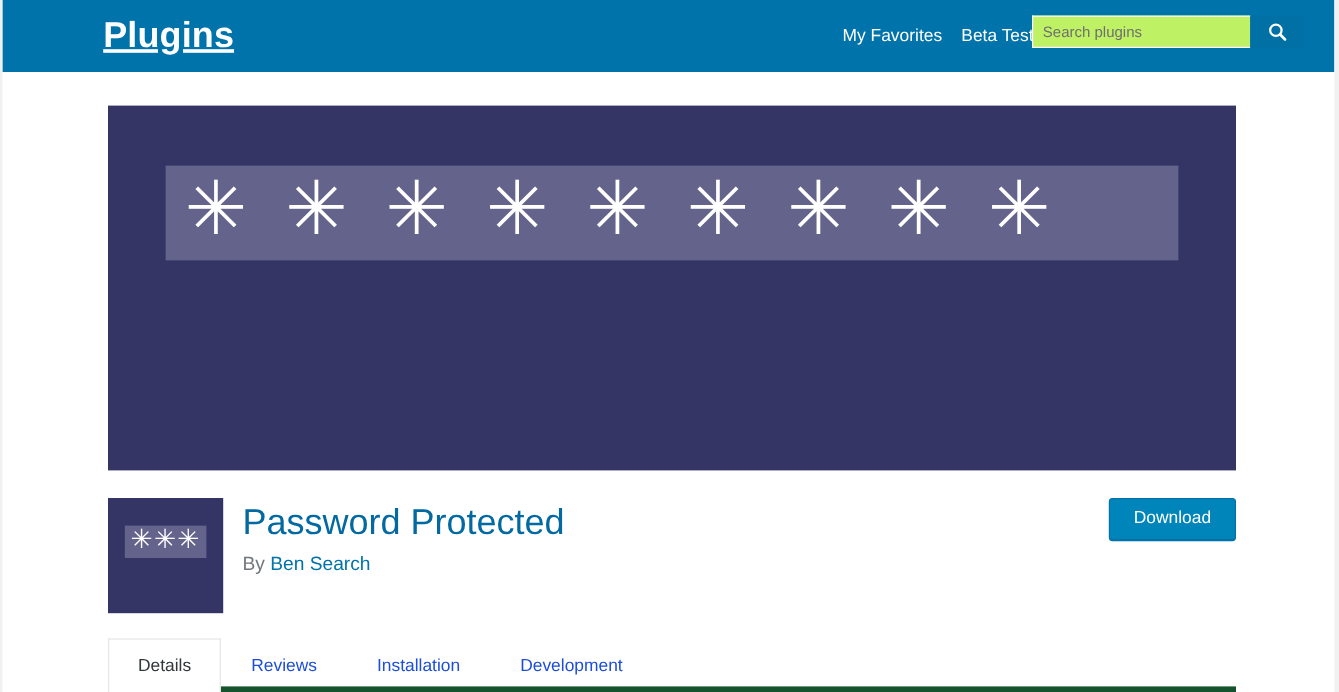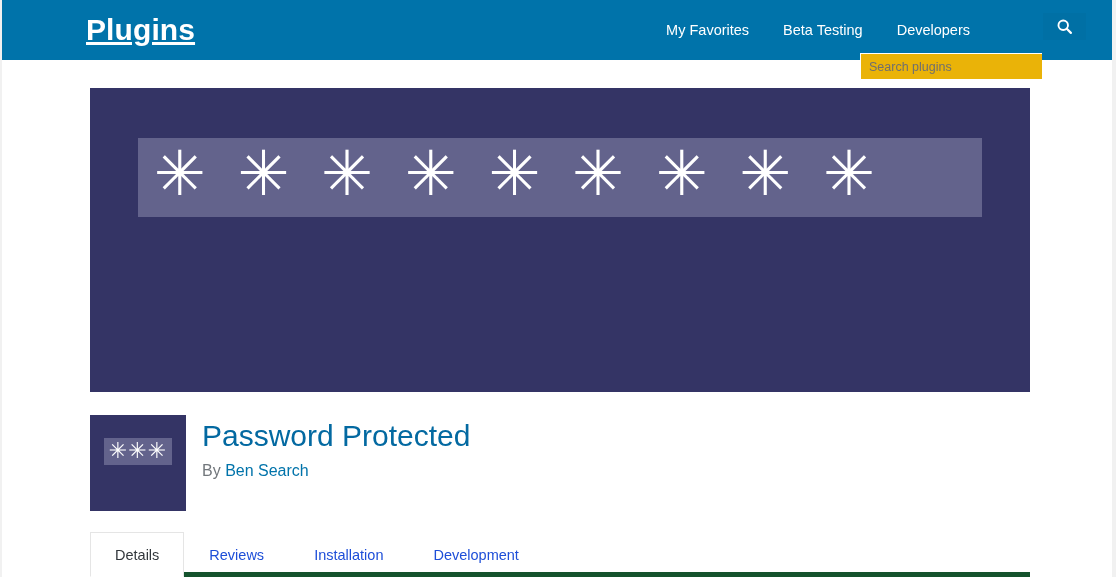--- a/index.html
+++ b/index.html
@@ -46,21 +46,21 @@
     letter-spacing: 0.1px;
     white-space: nowrap;
   }
   .nav {
     position: absolute;
     right: 134px;
     top: 0;
     height: 60px;
     display: flex;
     align-items: center;
-    gap: 18px;
+    gap: 0px;
   }
   .nav-item {
     color: #ffffff;
     font-size: 14.5px;
     line-height: 20px;
     text-decoration: none;
     padding: 0 8px;
     white-space: nowrap;
   }
   .search-wrap {
@@ -69,28 +69,27 @@
     top: 13px;
     height: 27px;
     display: flex;
     align-items: stretch;
   }
   .search-input {
     width: 182px;
     height: 27px;
     border: 1px solid #ffffff;
     border-right: none;
-    background: #eab308;
+    background: #bef264;
     color: #444;
     font-family: "Liberation Sans", sans-serif;
     font-size: 12.5px;
     padding: 0 8px;
     outline: none;
     border-radius: 0;
-    margin-top: 40px;
   }
   .search-input::placeholder { color: #6f6f6f; opacity: 1; }
   .search-button {
     width: 44px;
     height: 27px;
     background: #0070a5;
     border: none;
     border-left: 1px solid #0073aa;
     display: flex;
     align-items: center;
@@ -283,20 +282,21 @@
     </div>
 
     <div class="plugin-titles">
       <h1 class="plugin-name">Password Protected</h1>
       <p class="plugin-byline">
         <span>By</span>
         <a href="#">Ben Search</a>
       </p>
     </div>
 
+    <button class="download-button">Download</button>
   </div>
 
   <div class="plugin-tabs">
     <a class="tab is-active" href="#">Details</a>
     <a class="tab" href="#">Reviews</a>
     <a class="tab" href="#">Installation</a>
     <a class="tab" href="#">Development</a>
   </div>
 
 </div>

